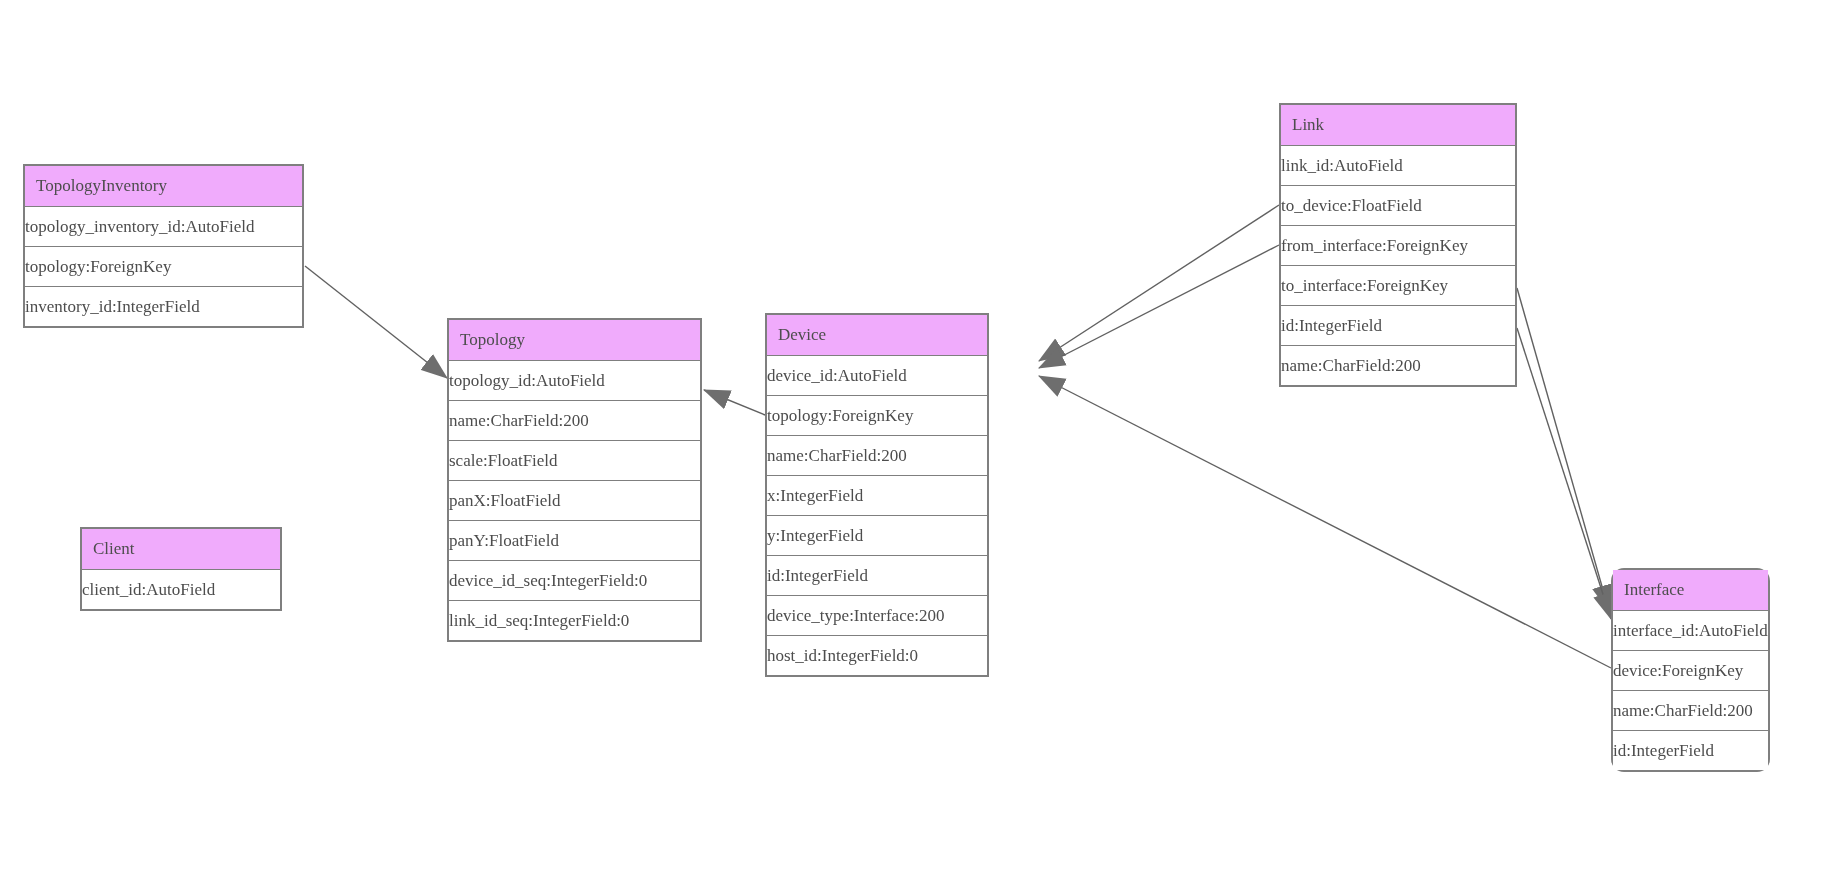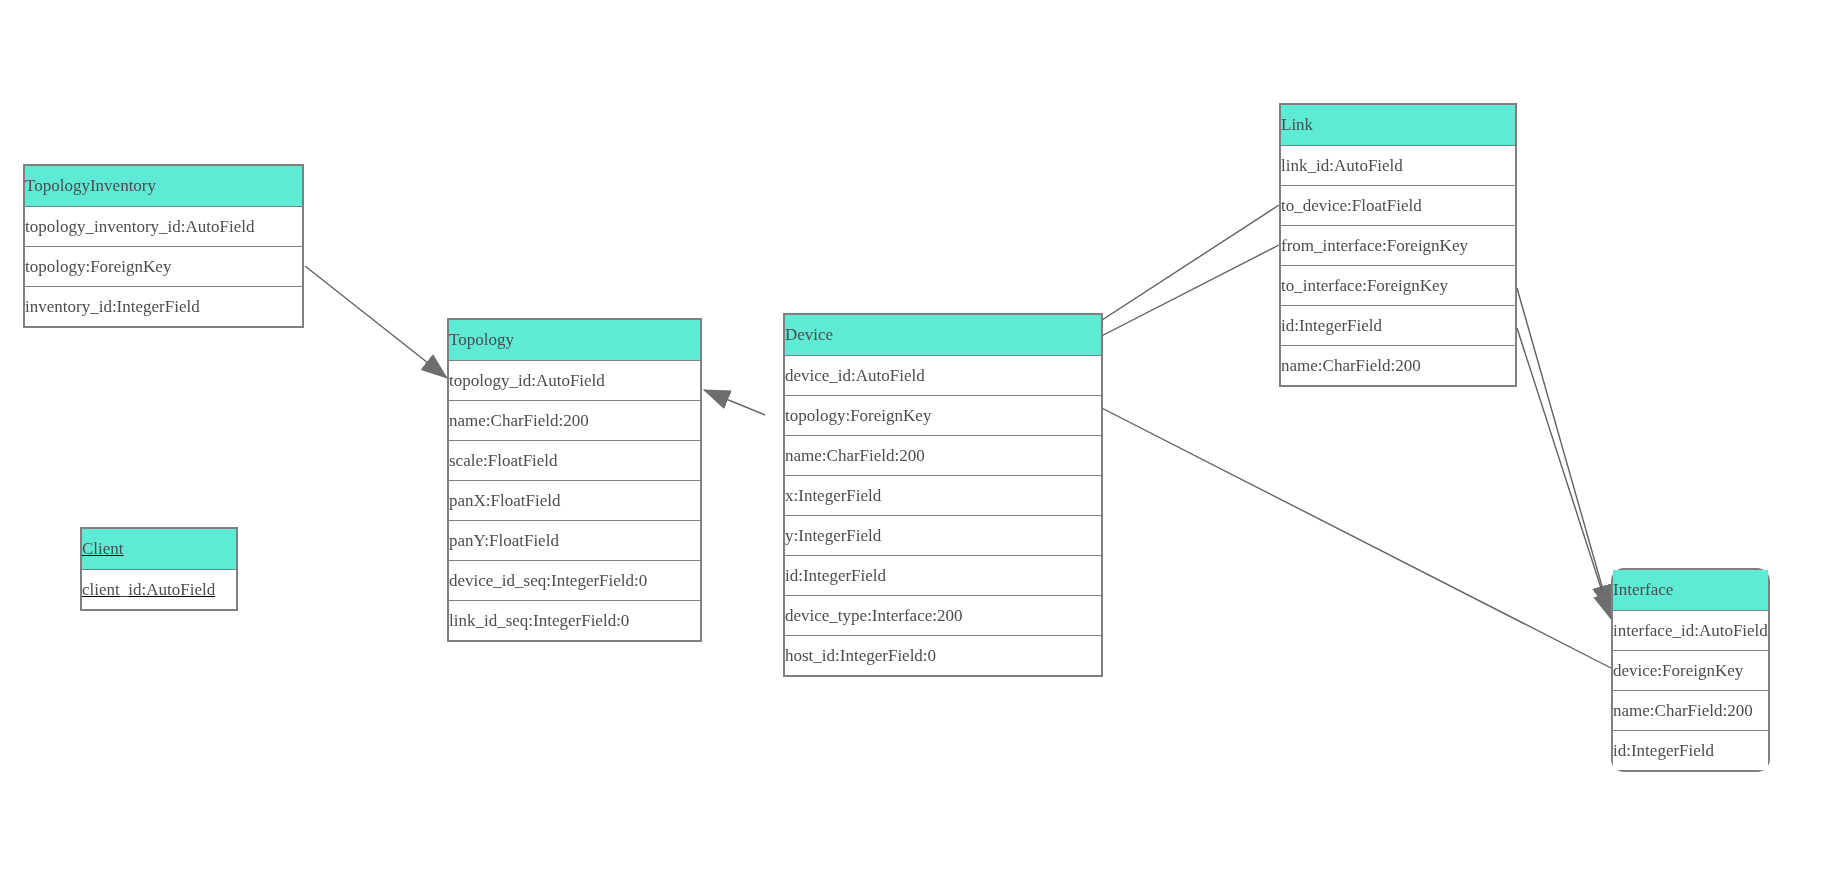--- a/index.html
+++ b/index.html
@@ -21,43 +21,44 @@
     width: 1824px; height: 874px;
   }
   .entity {
     position: absolute;
     border: 2px solid #7f7f7f;
     background: #ffffff;
     box-sizing: border-box;
   }
   .entity-header {
     height: 40px;
-    background: #5eead4;
+    background: #f0abfc;
     display: flex;
     align-items: center;
+    padding-left: 11px;
     font-size: 17px;
     color: #4d4d4d;
     box-sizing: border-box;
   }
   .entity-row {
     height: 40px;
     border-top: 1px solid #7f7f7f;
     display: flex;
     align-items: center;
     padding-left: 0;
     font-size: 17px;
     color: #4d4d4d;
     background: #ffffff;
     box-sizing: border-box;
   }
   
   #e-topologyinventory { left: 23px;   top: 164px; width: 281px; }
   #e-topology          { left: 447px;  top: 318px; width: 255px; }
-  #e-client            { left: 80px;   top: 527px; width: 158px; text-decoration: underline; }
-  #e-device            { left: 783px;  top: 313px; width: 320px; text-align: center; }
+  #e-client            { left: 80px;   top: 527px; width: 202px; }
+  #e-device            { left: 765px;  top: 313px; width: 224px; text-align: center; }
   #e-link              { left: 1279px; top: 103px; width: 238px; }
   #e-interface         { left: 1611px; top: 568px; width: 159px; border-radius: 13px; }
 
   .edge {
     stroke: #616161;
     stroke-width: 1.4;
     fill: none;
   }
 </style>
 </head>

